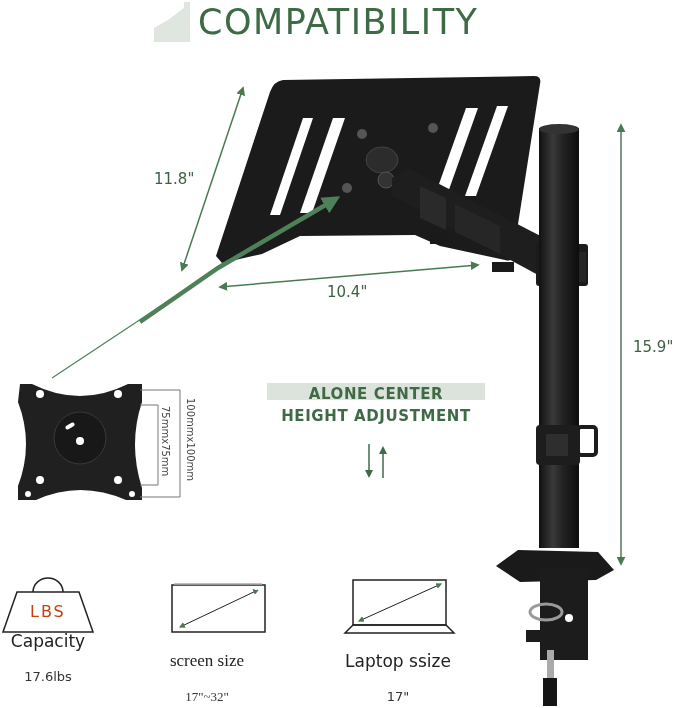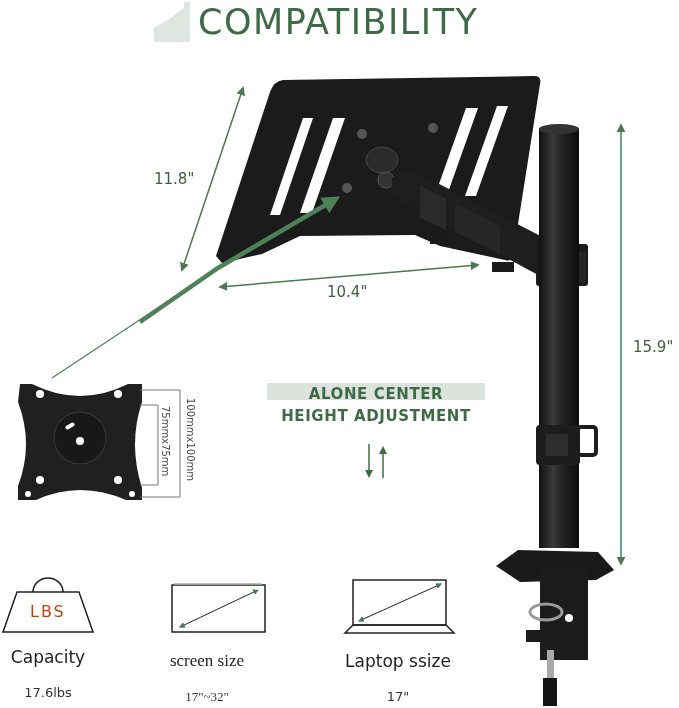--- a/index.html
+++ b/index.html
@@ -142,21 +142,21 @@
 <div class="vesa-lbl" style="left:160px; top:406px;">75mmx75mm</div>
 
 <div class="hl-wrap">
   <div class="hl-bar"></div>
   <div class="hl-line">ALONE CENTER</div>
   <div class="hl-line">HEIGHT  ADJUSTMENT</div>
 </div>
 
 <div style="position:absolute; left:30px; top:602px; font-size:16px; letter-spacing:2px; color:#c2410c;">LBS</div>
 
-<div class="feat" style="left:0; top:646px; width:96px;text-align:center;">
+<div class="feat" style="left:0; top:630px; width:96px;text-align:center;">
   <div class="name">Capacity</div>
   <div class="val">17.6lbs</div>
 </div>
 <div class="feat" style="left:146px; top:650px; width:122px;font-family:Liberation Serif, serif;">
   <div class="name">screen size</div>
   <div class="val">17"~32"</div>
 </div>
 <div class="feat" style="left:334px; top:650px; width:128px;">
   <div class="name">Laptop ssize</div>
   <div class="val">17"</div>

